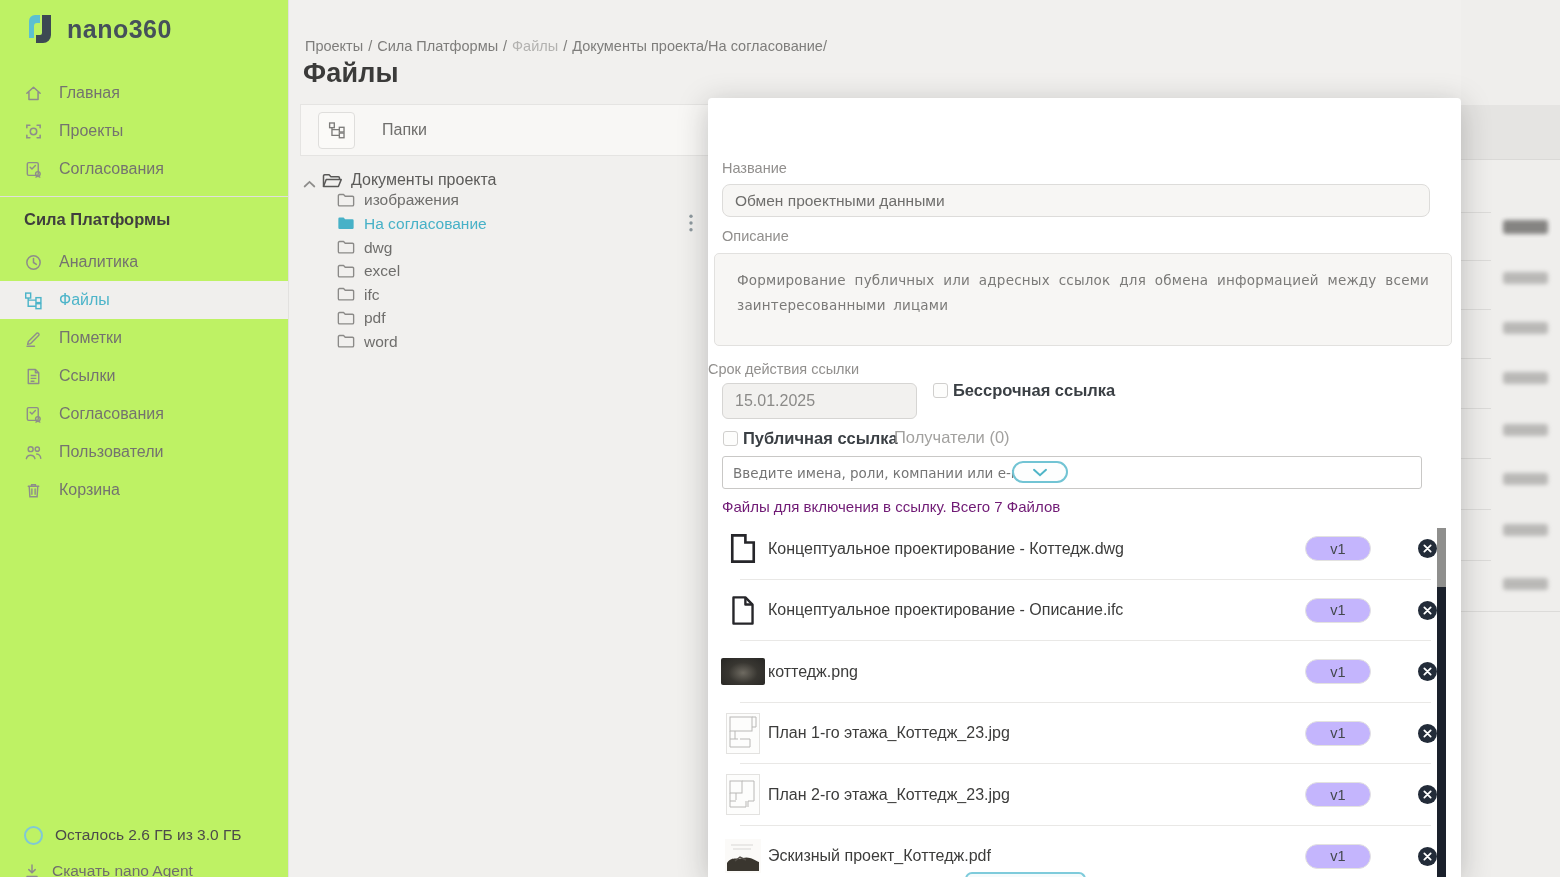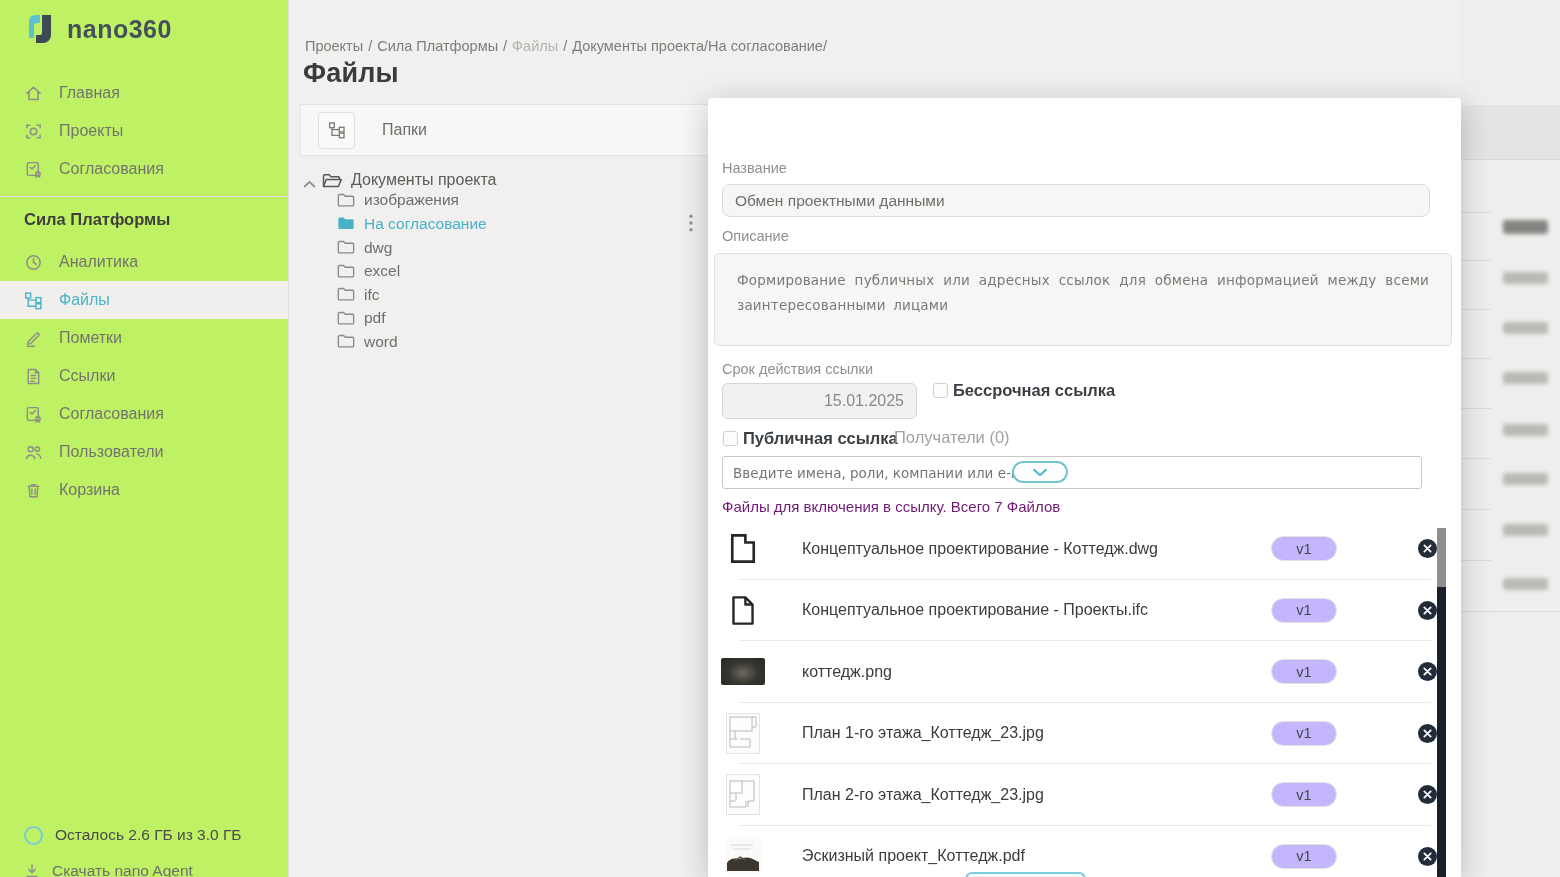--- a/index.html
+++ b/index.html
@@ -78,21 +78,21 @@
   .chk-label{position:absolute;font-size:16.5px;font-weight:600;color:#3a3f44;}
   #recipients-label{position:absolute;left:186px;top:330px;font-size:16.5px;color:#a2a19f;}
   #recipients-input{position:absolute;left:14px;top:358px;width:700px;height:33px;box-sizing:border-box;
        background:#fff;border:1px solid #c9c8c6;border-radius:3px;padding:0 10px;
        font-family:"DejaVu Sans",sans-serif;font-size:13.5px;color:#5b5a58;outline:none;}
   #recipients-dd{position:absolute;left:304px;top:363px;width:56px;height:22px;box-sizing:border-box;
        border:2px solid #72c4d4;border-radius:12px;background:#fdfefe;display:flex;
        align-items:center;justify-content:center;color:#4fb5c8;cursor:pointer;}
   #files-header{position:absolute;left:14px;top:400px;font-size:15px;color:#701a75;}
   #files-list{position:absolute;left:10px;top:420px;width:719px;}
-  .file-row{position:relative;display:flex;align-items:center;height:61.5px;gap:34px;}
+  .file-row{position:relative;display:flex;align-items:center;height:61.5px;}
   .file-row:not(:last-child)::after{content:"";position:absolute;left:22px;right:6px;bottom:0;height:1px;background:#e9e8e6;}
   .thumb-cell{width:50px;display:flex;align-items:center;justify-content:center;flex:none;color:#26262a;}
   .file-name{flex:1;font-size:16px;font-weight:500;color:#3c3c3b;white-space:nowrap;overflow:hidden;}
   .ver-pill{width:66px;height:25px;box-sizing:border-box;border:1.5px solid #e3e2e0;border-radius:13px;
             background:#c4b5fd;display:flex;align-items:center;justify-content:center;
             font-size:14.5px;color:#43484d;margin-right:47px;flex:none;cursor:pointer;}
   .rm-btn{width:19px;height:19px;border-radius:50%;background:#232c39;display:flex;align-items:center;
           justify-content:center;flex:none;cursor:pointer;color:#fff;}
   .thumb-dark{width:44px;height:27px;border-radius:2px;
               background:radial-gradient(ellipse 60% 70% at 50% 55%, #6e6a61 0%, #383631 55%, #2b2a27 100%);}
@@ -359,22 +359,22 @@
   </div>
 
   <div id="modal">
 
     <div class="fld-label" style="left:14px;top:62px">Название</div>
     <input class="inp" style="left: 14px; top: 86px; width: 708px; height: 33px;" type="text" value="Обмен проектными данными">
 
     <div class="fld-label" style="left:14px;top:130px">Описание</div>
     <div id="desc-box">Формирование публичных или адресных ссылок для обмена информацией между всеми заинтересованными лицами</div>
 
-    <div class="fld-label" style="left:14px;top:263px">Срок действия ссылки</div>
-    <input class="inp" style="left: 14px; top: 285px; width: 195px; height: 36px; background: rgb(242, 241, 239); border-color: rgb(214, 213, 211); border-radius: 6px; color: rgb(139, 138, 136); font-size: 16px; text-align: right;" type="text" value="15.01.2025">
+    <div class="fld-label" style="left:0;top:263px">Срок действия ссылки</div>
+    <input class="inp" style="left: 14px; top: 285px; width: 195px; height: 36px; background: rgb(242, 241, 239); border-color: rgb(214, 213, 211); border-radius: 6px; color: rgb(139, 138, 136); font-size: 16px;" type="text" value="15.01.2025">
 
     <span class="chk" style="left:225px;top:285px"></span>
     <span class="chk-label" style="left:245px;top:283px">Бессрочная ссылка</span>
 
     <span class="chk" style="left:15px;top:333px"></span>
     <span class="chk-label" style="left:35px;top:331px">Публичная ссылка</span>
     <span id="recipients-label">Получатели (0)</span>
 
     <input id="recipients-input" type="text" placeholder="Введите имена, роли, компании или e-mail" style="">
     <div id="recipients-dd">
@@ -400,21 +400,21 @@
             </svg>
         </span>
       </div>
       <div class="file-row">
         <span class="thumb-cell">
           <svg width="26" height="31" viewBox="0 0 20 26" fill="none" stroke="currentColor" stroke-width="2" stroke-linejoin="round">
               <path d="M2 2 h10 l6 6 v16 h-16 z"></path>
               <path d="M12 2 v6 h6"></path>
             </svg>
         </span>
-        <span class="file-name">Концептуальное проектирование - Проекты.ifc</span>
+        <span class="file-name">Концептуальное проектирование - Описание.ifc</span>
         <span class="ver-pill">v1</span>
         <span class="rm-btn">
           <svg width="9" height="9" viewBox="0 0 10 10" stroke="currentColor" stroke-width="2" stroke-linecap="round">
               <path d="M1.5 1.5 L8.5 8.5 M8.5 1.5 L1.5 8.5"></path>
             </svg>
         </span>
       </div>
       <div class="file-row">
         <span class="thumb-cell">
             <span class="thumb-dark"></span>

